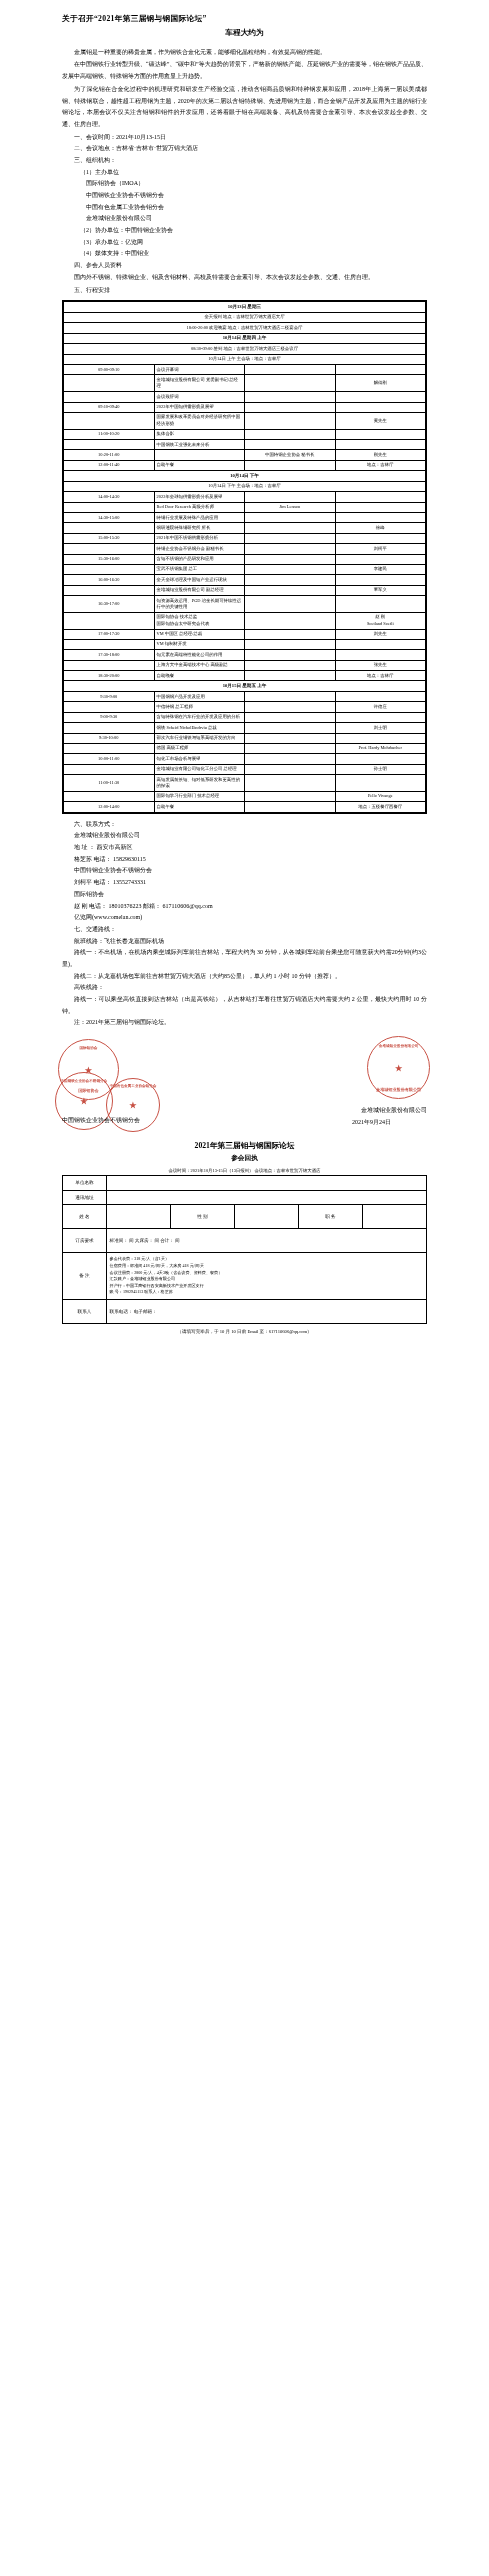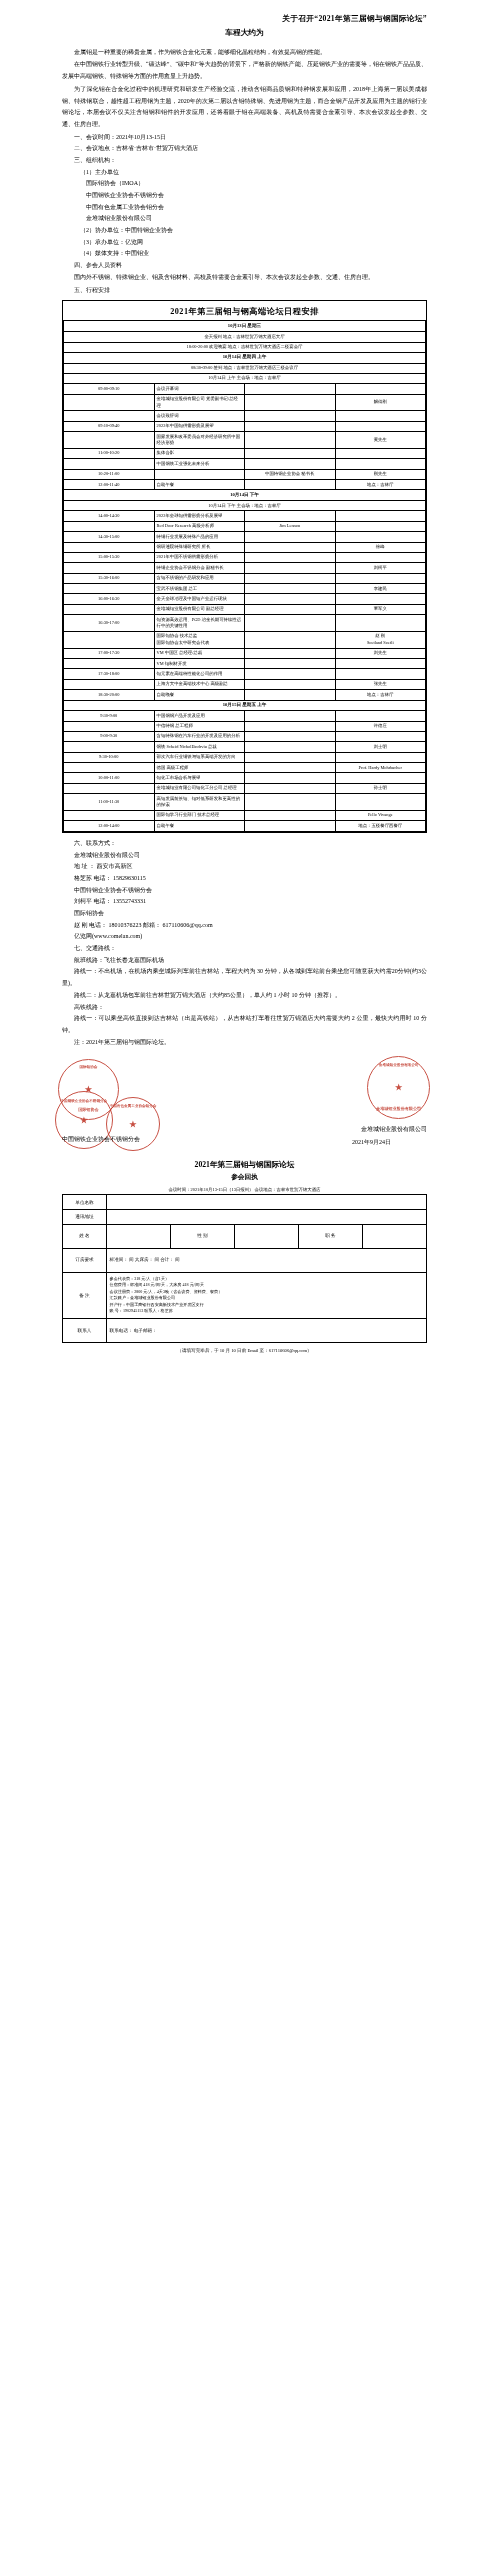--- a/index.html
+++ b/index.html
@@ -10,21 +10,21 @@
     font-family: "Liberation Serif", "DejaVu Serif", serif;
     color: #000;
   }
   .page {
     width: 489px;
     min-height: 3091px;
     padding: 9.3px 62px 20.6px 62px;
     position: relative;
   }
   .doc-title {
-    text-align: right;
+    text-align: left;
     font-size: 7.7px;
     font-weight: bold;
     line-height: 1.7;
     margin: 3.1px 0 1px 0;
     letter-spacing: 0.3px;
   }
   .doc-subtitle {
     text-align: center;
     font-size: 7.7px;
     font-weight: bold;
@@ -194,21 +194,20 @@
   <p class="lvl2">
     <span>（4）媒体支持：</span><span>中国钼业</span>
   </p>
 
   <p class="lvl1">四、参会人员资料</p>
   <p class="para">国内外不锈钢、特殊钢企业、钼及含钼材料、高校及特需要合金素引导、本次会议发起全参数、交通、住房自理。</p>
 
   <p class="lvl1">五、行程安排</p>
 
   <div class="agenda-wrap">
-    <div class="agenda-title">2021年第三届钼与钢高端论坛日程安排</div>
     <table class="agenda">
       <tbody id="agenda-body">
           <tr class="daybar">
             <td colspan="4">10月13日 星期三</td>
           </tr>
           <tr class="subbar">
             <td colspan="4">全天报到    地点：吉林世贸万锦大酒店大厅</td>
           </tr>
           <tr class="subbar">
             <td colspan="4">18:00-20:00    欢迎晚宴    地点：吉林世贸万锦大酒店二楼宴会厅</td>

